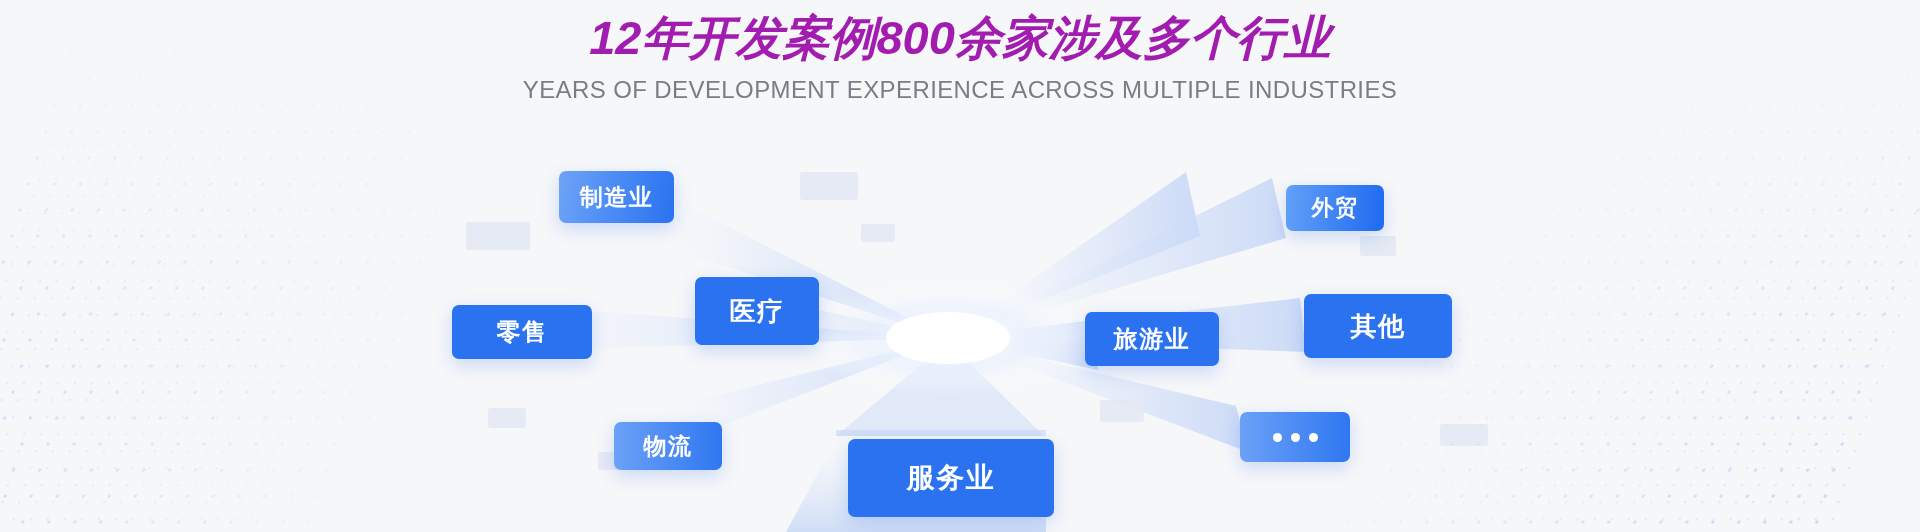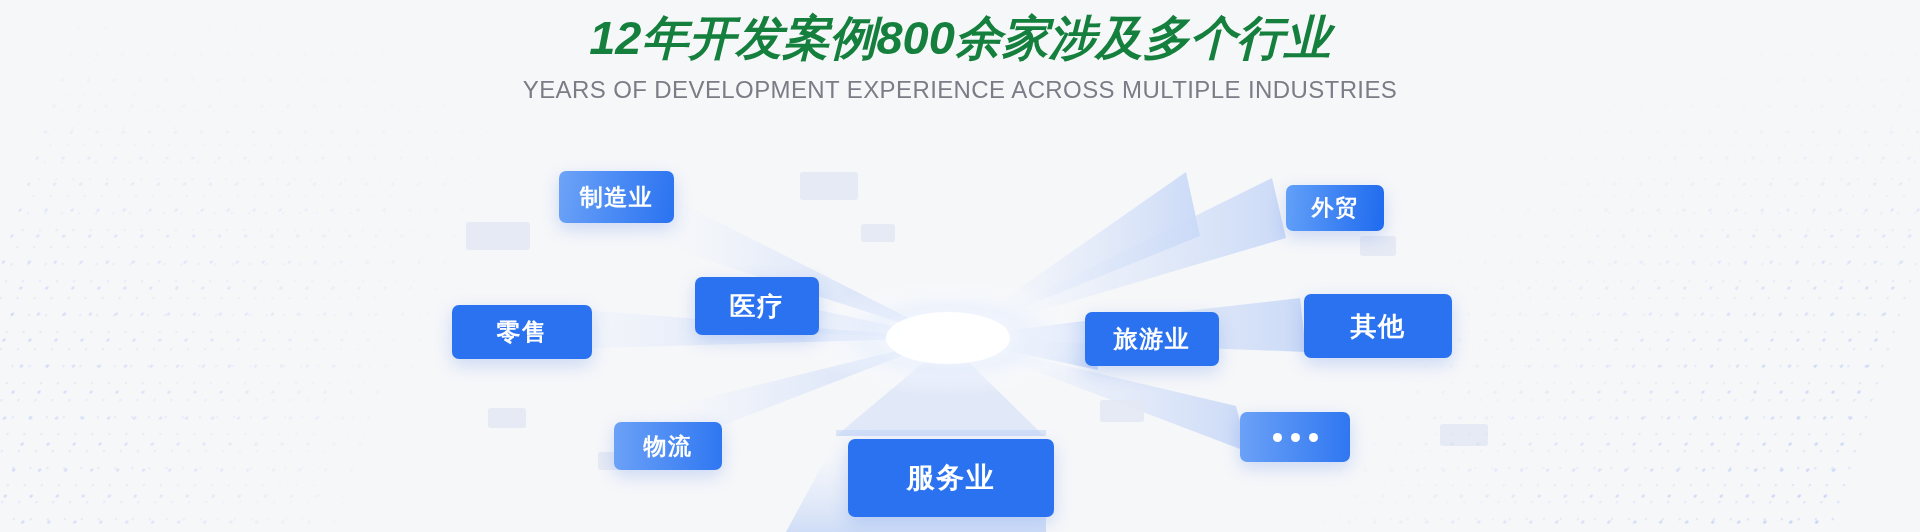--- a/index.html
+++ b/index.html
@@ -58,21 +58,21 @@
   .title-wrap {
     position: absolute;
     left: 0; right: 0; top: 8px;
     text-align: center;
     z-index: 12;
   }
   .main-title {
     font-size: 47px;
     font-weight: 700;
     font-style: italic;
-    color: #15803d;
+    color: #a21caf;
     letter-spacing: 0px;
     line-height: 1.28;
     white-space: nowrap;
   }
   .sub-title {
     margin-top: 8px;
     font-size: 24px;
     font-weight: 400;
     color: #7a7d86;
     letter-spacing: 0.4px;
@@ -174,21 +174,21 @@
   </div>
 
   <div class="tag grad" style="left:559px; top:171px; width:115px; height:52px; font-size:23px;">
     <span>制造业</span>
   </div>
 
   <div class="tag solid" style="left:452px; top:305px; width:140px; height:54px; font-size:24px;">
     <span>零售</span>
   </div>
 
-  <div class="tag solid" style="left:695px; top:277px; width:124px; height:58px; font-size:26px;">
+  <div class="tag solid" style="left:695px; top:277px; width:124px; height:68px; font-size:26px;">
     <span>医疗</span>
   </div>
 
   <div class="tag gradl" style="left:614px; top:422px; width:108px; height:48px; font-size:23px;">
     <span>物流</span>
   </div>
 
   <div class="tag solid" style="left:836px; top:439px; width:206px; height:78px; font-size:28px;margin-left:12px;">
     <span>服务业</span>
   </div>

